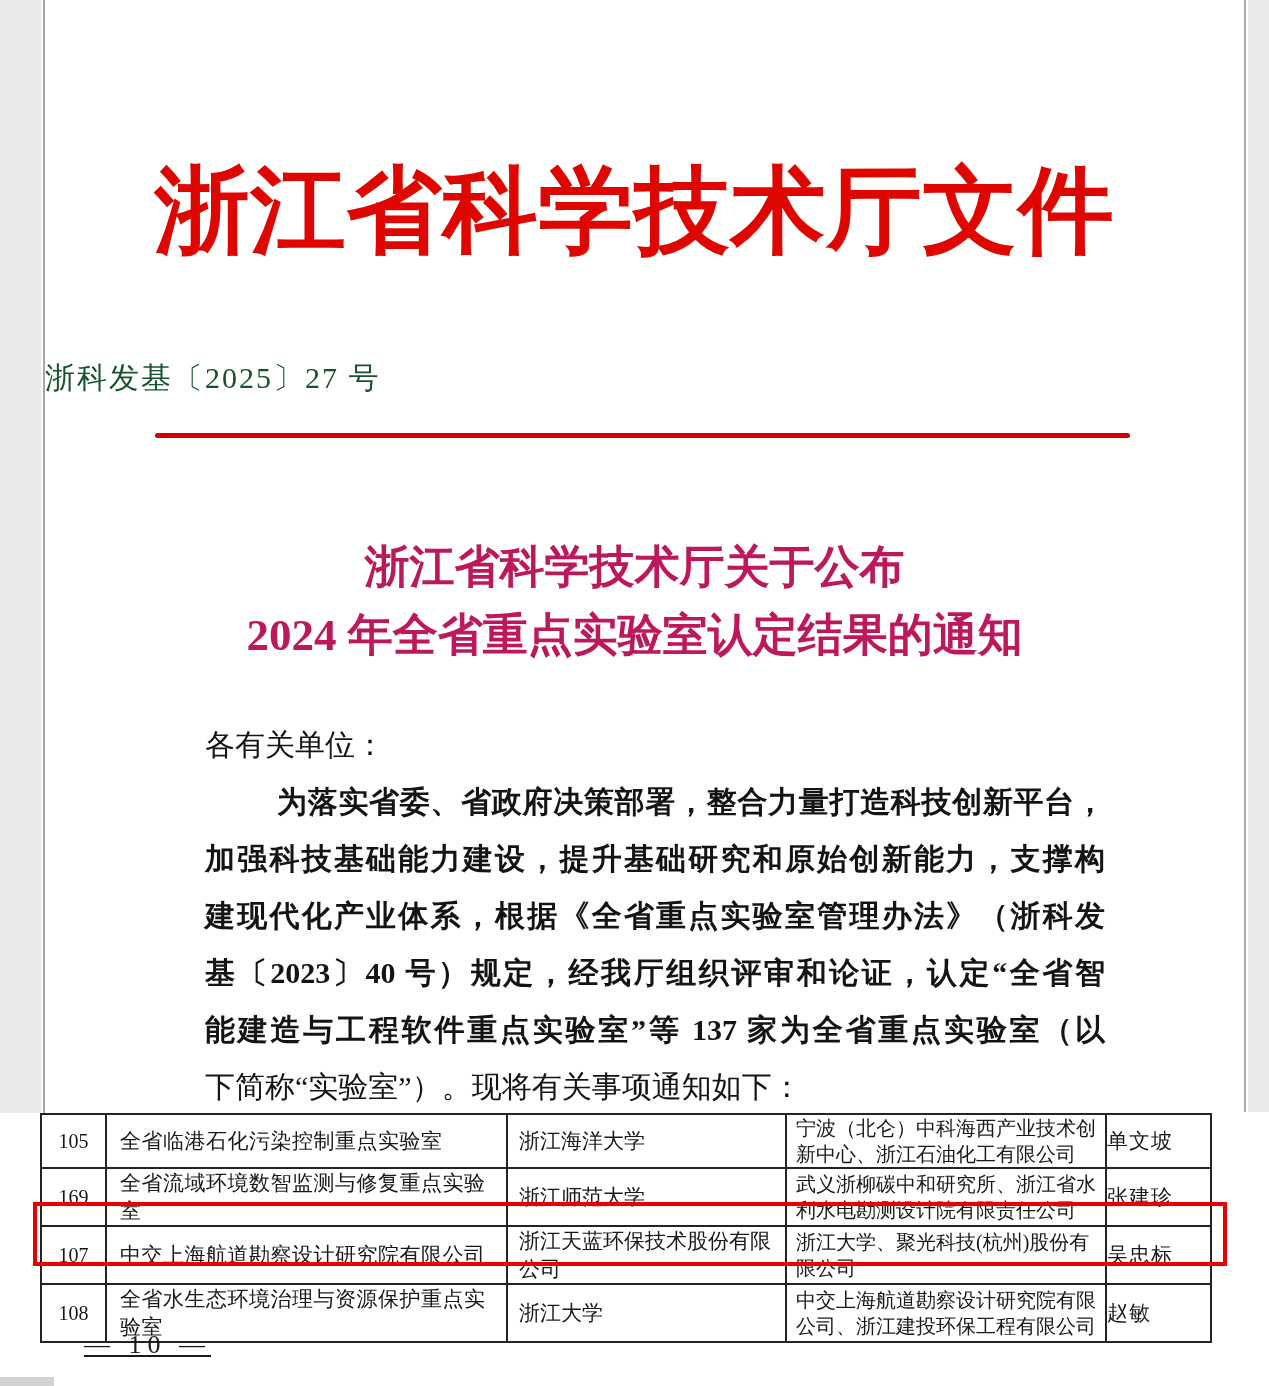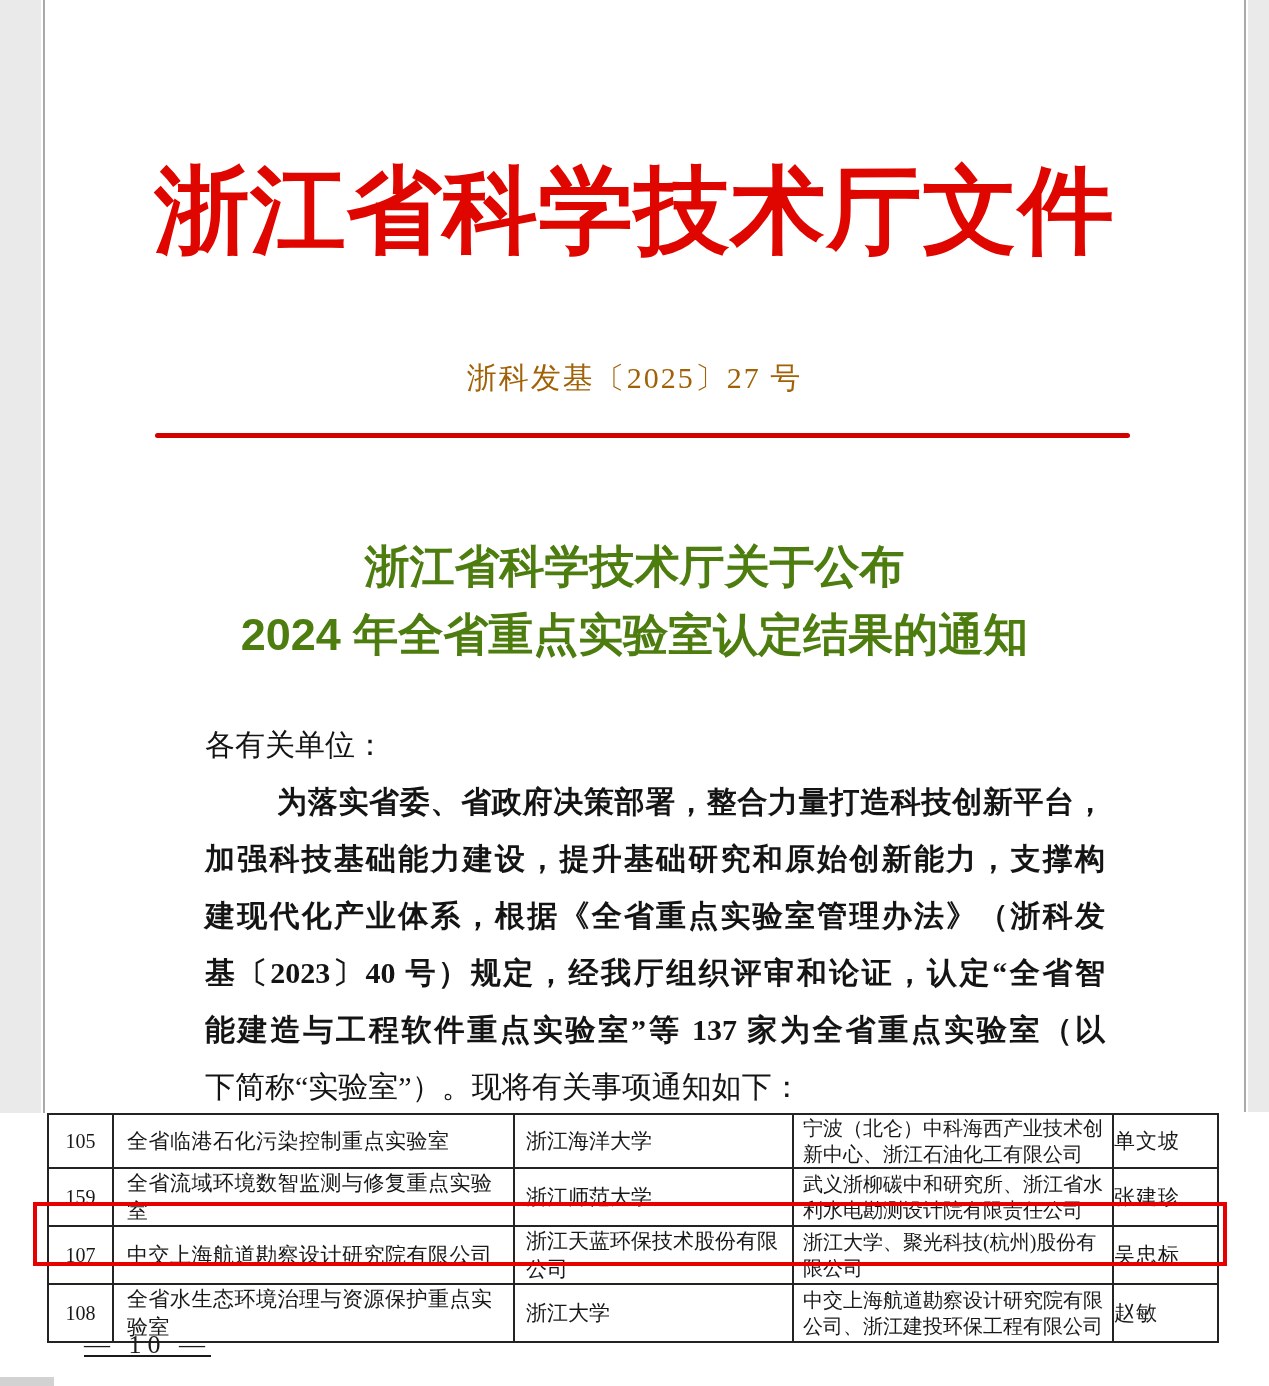--- a/index.html
+++ b/index.html
@@ -28,57 +28,56 @@
     text-align: center;
     font-size: 95px;
     font-weight: 900;
     letter-spacing: 1px;
     white-space: nowrap;
     font-family: "DejaVu Serif", "Liberation Serif", serif;
   }
   .doc-number {
     position: absolute;
     left: 45px; right: 45px; top: 358px;
-    text-align: center;
     font-size: 30px;
-    color: #a16207;
+    color: #14532d;
     letter-spacing: 2px;
   }
   .red-rule {
     position: absolute;
     left: 155px; top: 433px;
     width: 975px; height: 5px;
     border-radius: 3px;
   }
   .notice-title {
     position: absolute;
     left: 45px; right: 45px; top: 533px;
     text-align: center;
     font-weight: bold;
     font-size: 45px;
     line-height: 68px;
-    color: #4d7c0f;
-    font-family: Liberation Sans, sans-serif;
+    color: #be185d;
+    font-family: Liberation Serif, serif;
   }
   .body-block {
     position: absolute;
     left: 205px; top: 716px;
     width: 900px;
     font-size: 30px;
     line-height: 57px;
     color: #141414;
   }
   .body-line { width: 100%; }
   .body-line.j { text-align: justify; text-align-last: justify; font-weight: bold; }
   .body-line.indent { padding-left: 72px; }
   .salutation { margin-bottom: 0; }
 
   .lab-table {
     position: absolute;
-    left: 47px; top: 1113px;
+    left: 40px; top: 1113px;
     width: 1170px;
     border-collapse: collapse;
     table-layout: fixed;
     font-family: "Liberation Serif", "DejaVu Serif", serif;
   }
   .lab-table td {
     border: 2px solid #232323;
     height: 50px;
     vertical-align: middle;
     font-size: 21px;
@@ -150,21 +149,21 @@
     </colgroup>
     <tbody>
       <tr>
         <td class="num">105</td>
         <td class="lab">全省临港石化污染控制重点实验室</td>
         <td class="inst">浙江海洋大学</td>
         <td class="part">宁波（北仑）中科海西产业技术创新中心、浙江石油化工有限公司</td>
         <td class="name">单文坡</td>
       </tr>
       <tr>
-        <td class="num">159</td>
+        <td class="num">169</td>
         <td class="lab">全省流域环境数智监测与修复重点实验室</td>
         <td class="inst">浙江师范大学</td>
         <td class="part">武义浙柳碳中和研究所、浙江省水利水电勘测设计院有限责任公司</td>
         <td class="name">张建珍</td>
       </tr>
       <tr>
         <td class="num">107</td>
         <td class="lab">中交上海航道勘察设计研究院有限公司</td>
         <td class="inst">浙江天蓝环保技术股份有限公司</td>
         <td class="part">浙江大学、聚光科技(杭州)股份有限公司</td>

